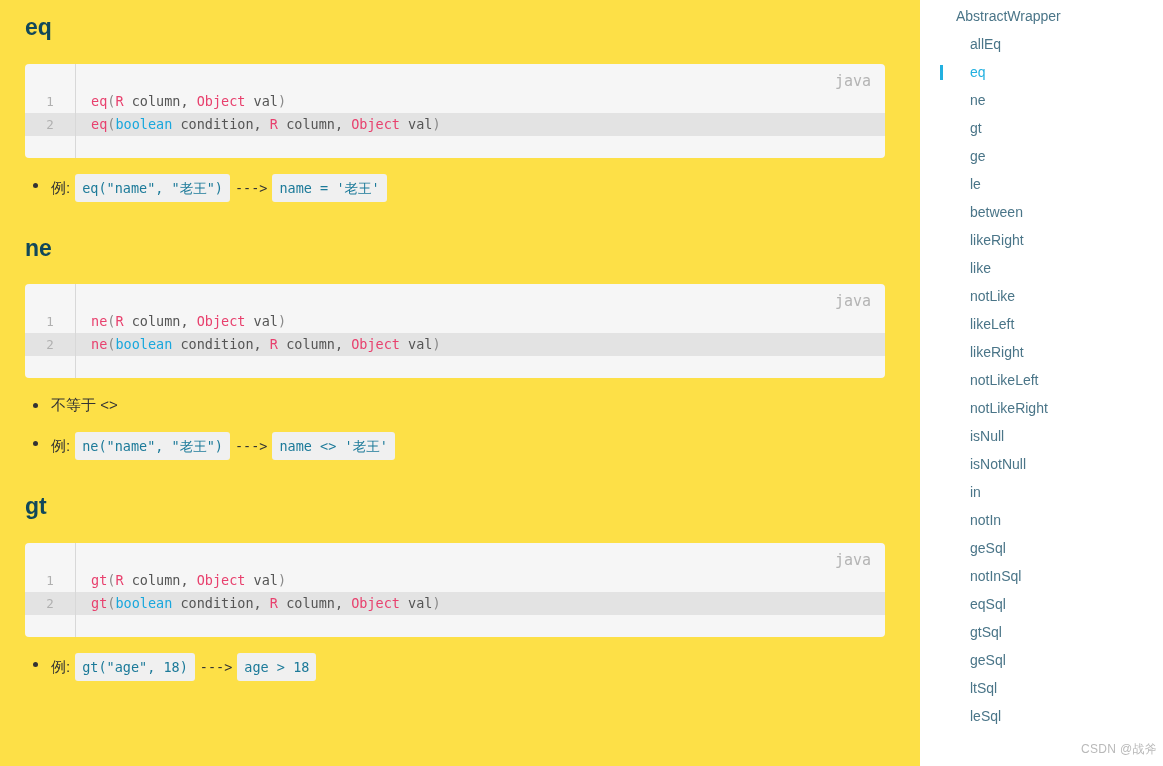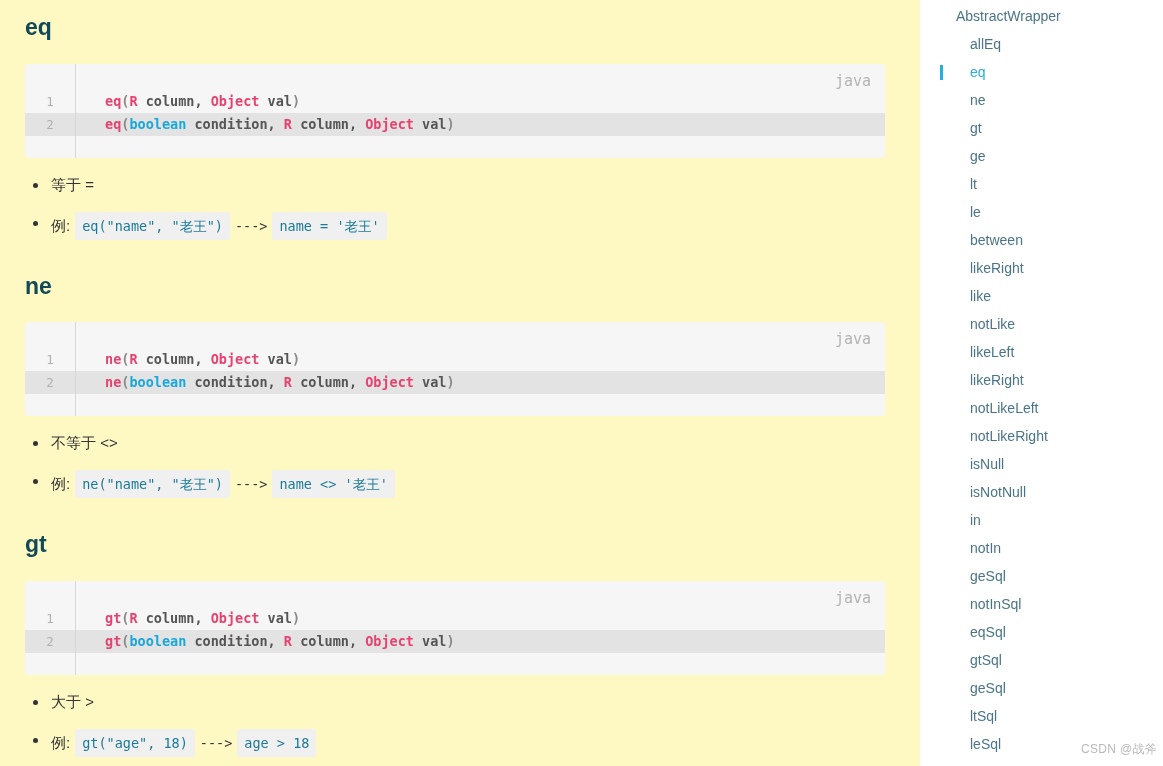--- a/index.html
+++ b/index.html
@@ -6,21 +6,21 @@
   html, body {
     margin: 0; padding: 0;
     width: 1163px; height: 766px;
     background: #ffffff;
     font-family: "Liberation Sans", sans-serif;
     overflow: hidden;
   }
   .page {
     position: relative;
     width: 1163px; height: 766px;
-    background: #fef9c3;
+    background: #fde047;
     display: flex;
   }
 
   
   .content {
     width: 920px;
     height: 766px;
     padding: 0 0 0 0;
     overflow: hidden;
     position: relative;
@@ -70,21 +70,21 @@
   }
   .code-row.hl { background: #e3e3e3; }
   .ln {
     width: 50px;
     flex: 0 0 50px;
     text-align: center;
     color: #b0b0b0;
     font-size: 12.5px;
     user-select: none;
   }
-  .code-txt { padding-left: 30px; color: #555555; font-weight: bold; }
+  .code-txt { padding-left: 16px; color: #555555; }
   .tok-fn   { color: #e8416e; }
   .tok-type { color: #e8416e; }
   .tok-kw   { color: #19a7dd; }
   .tok-punc { color: #8a8a8a; }
   .tok-plain{ color: #555555; }
 
   
   ul.points {
     list-style: none;
     margin: 16px 0 0 0;
@@ -184,23 +184,20 @@
         <div class="section">
           <h2 class="sec-title">eq</h2>
           <div class="codeblock">
             <div class="gutter-line"></div>
             <div class="lang-tag">java</div>
             <div class="code-row"><span class="ln">1</span><span class="code-txt"><span class="tok-fn">eq</span><span class="tok-punc">(</span><span class="tok-type">R</span><span class="tok-plain"> column, </span><span class="tok-type">Object</span><span class="tok-plain"> val</span><span class="tok-punc">)</span></span></div>
             <div class="code-row hl"><span class="ln">2</span><span class="code-txt"><span class="tok-fn">eq</span><span class="tok-punc">(</span><span class="tok-kw">boolean</span><span class="tok-plain"> condition, </span><span class="tok-type">R</span><span class="tok-plain"> column, </span><span class="tok-type">Object</span><span class="tok-plain"> val</span><span class="tok-punc">)</span></span></div>
           </div>
           <ul class="points">
             <li>
-              <span>等于 =</span>
-            </li>
-            <li>
               <span class="li-label">例:</span>
               <code class="inline">eq("name", "老王")</code>
               <span class="arrow">---&gt;</span>
               <code class="inline">name = '老王'</code>
             </li>
           </ul>
         </div>
         <div class="section">
           <h2 class="sec-title">ne</h2>
           <div class="codeblock">
@@ -224,42 +221,38 @@
         <div class="section">
           <h2 class="sec-title">gt</h2>
           <div class="codeblock">
             <div class="gutter-line"></div>
             <div class="lang-tag">java</div>
             <div class="code-row"><span class="ln">1</span><span class="code-txt"><span class="tok-fn">gt</span><span class="tok-punc">(</span><span class="tok-type">R</span><span class="tok-plain"> column, </span><span class="tok-type">Object</span><span class="tok-plain"> val</span><span class="tok-punc">)</span></span></div>
             <div class="code-row hl"><span class="ln">2</span><span class="code-txt"><span class="tok-fn">gt</span><span class="tok-punc">(</span><span class="tok-kw">boolean</span><span class="tok-plain"> condition, </span><span class="tok-type">R</span><span class="tok-plain"> column, </span><span class="tok-type">Object</span><span class="tok-plain"> val</span><span class="tok-punc">)</span></span></div>
           </div>
           <ul class="points">
             <li>
-              <span>大于 &gt;</span>
-            </li>
-            <li>
               <span class="li-label">例:</span>
               <code class="inline">gt("age", 18)</code>
               <span class="arrow">---&gt;</span>
               <code class="inline">age &gt; 18</code>
             </li>
           </ul>
         </div>
       </div>
   </div>
 
   <div class="sidebar">
     <div id="nav-host">
         <div class="nav-item root"><span>AbstractWrapper</span></div>
         <div class="nav-item child"><span>allEq</span></div>
         <div class="nav-item child active"><span class="bar"></span><span>eq</span></div>
         <div class="nav-item child"><span>ne</span></div>
         <div class="nav-item child"><span>gt</span></div>
         <div class="nav-item child"><span>ge</span></div>
-        <div class="nav-item child"><span>lt</span></div>
         <div class="nav-item child"><span>le</span></div>
         <div class="nav-item child"><span>between</span></div>
         <div class="nav-item child"><span>likeRight</span></div>
         <div class="nav-item child"><span>like</span></div>
         <div class="nav-item child"><span>notLike</span></div>
         <div class="nav-item child"><span>likeLeft</span></div>
         <div class="nav-item child"><span>likeRight</span></div>
         <div class="nav-item child"><span>notLikeLeft</span></div>
         <div class="nav-item child"><span>notLikeRight</span></div>
         <div class="nav-item child"><span>isNull</span></div>

